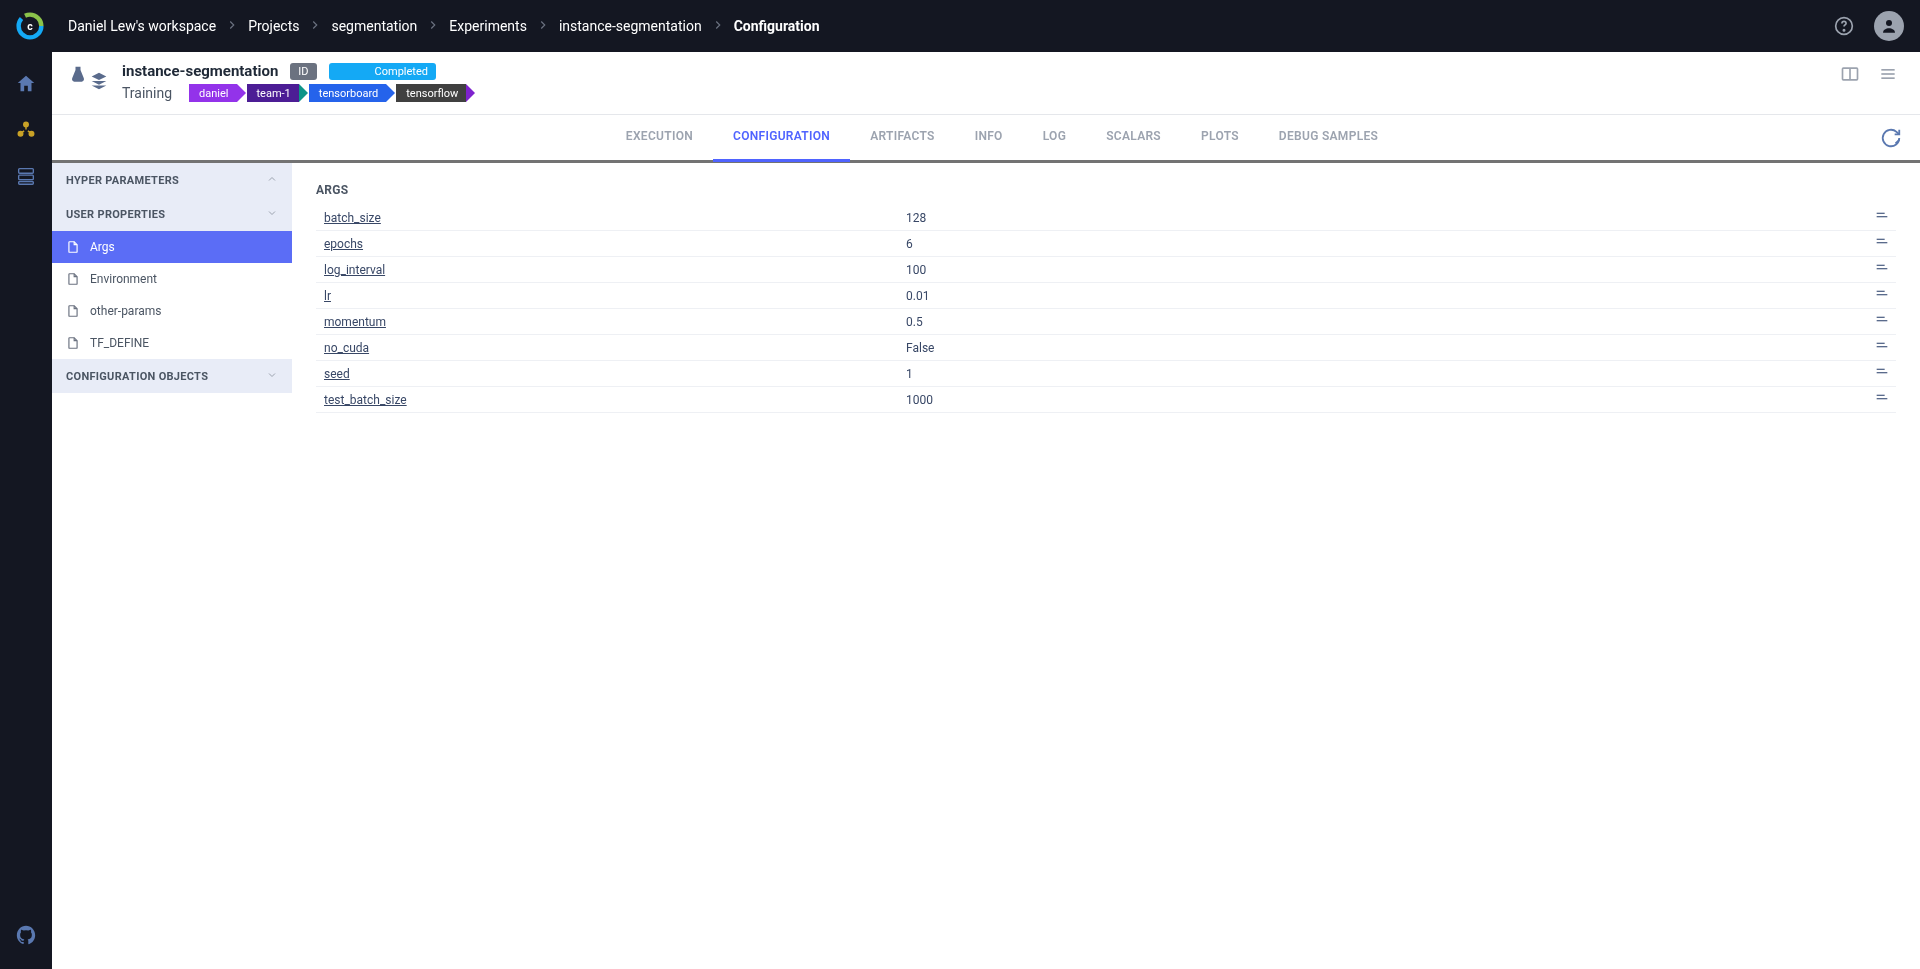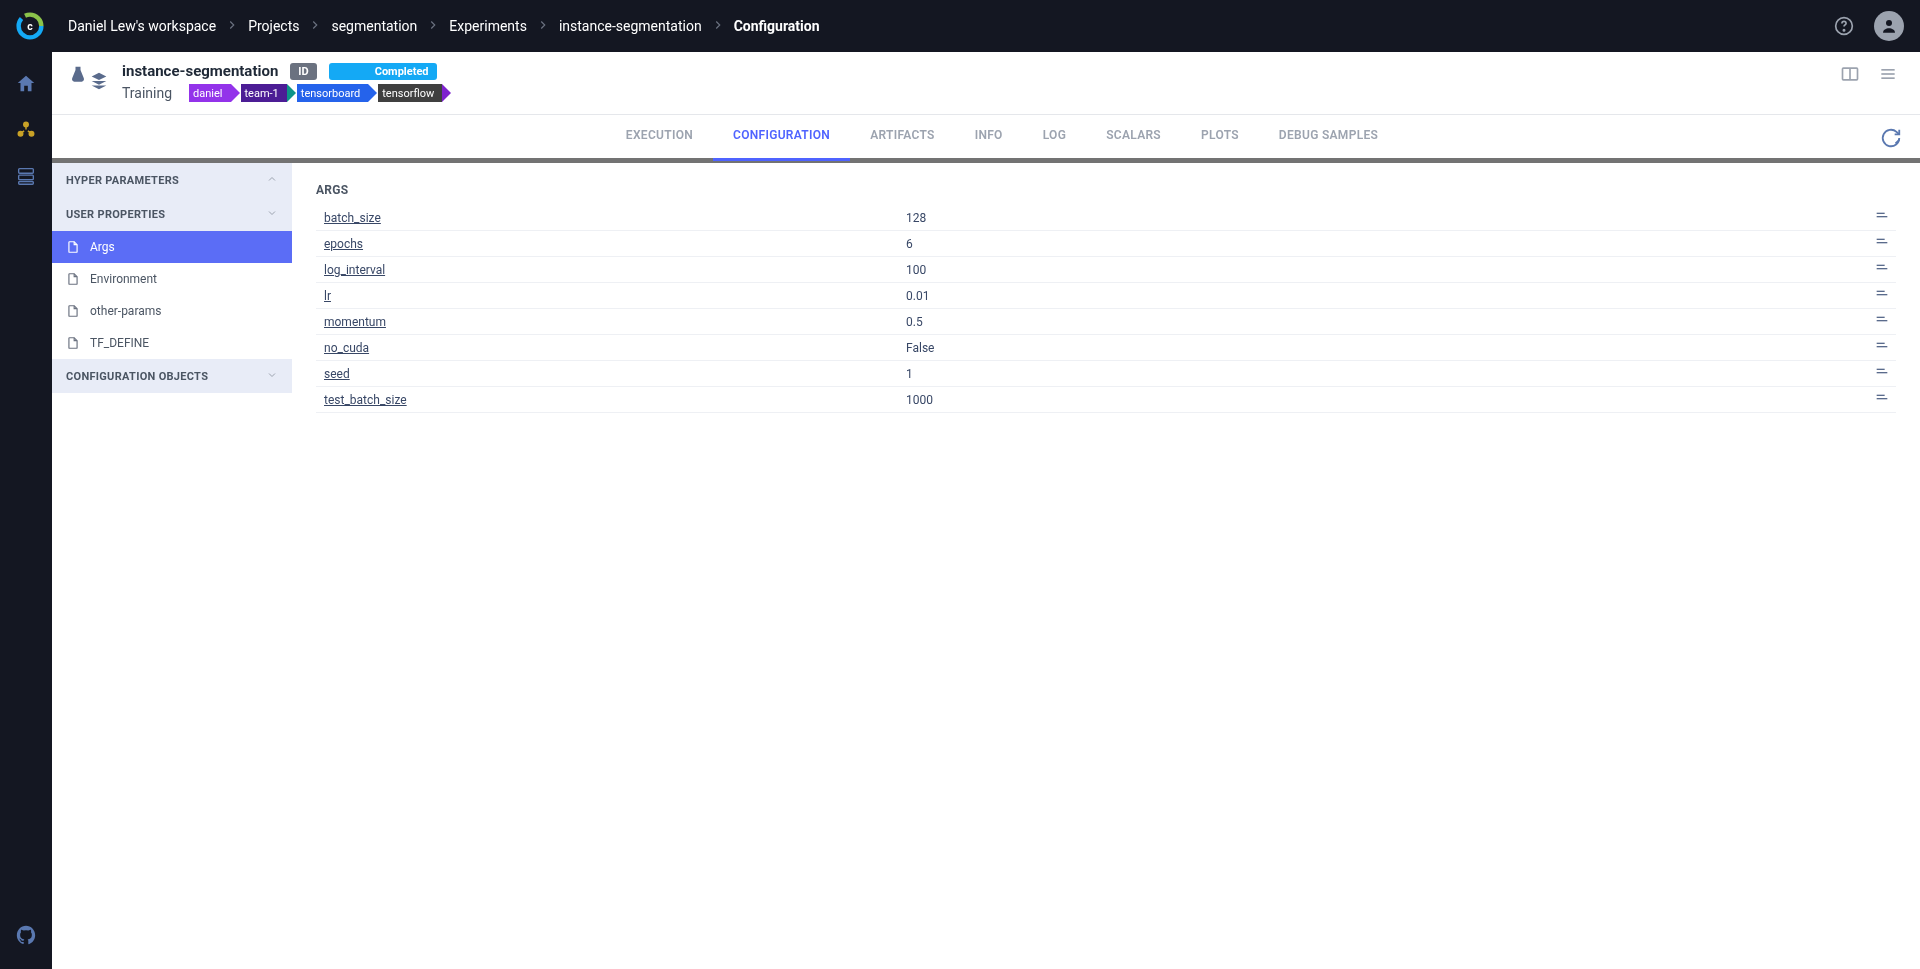--- a/index.html
+++ b/index.html
@@ -74,49 +74,49 @@
 }
 .exp-icons {
   display: flex; gap: 2px;
   color: #5a6b8c;
   margin-right: 12px;
   margin-top: 2px;
 }
 .exp-title-row { display: flex; align-items: center; gap: 12px; }
 .exp-title { font-size: 15px; font-weight: 700; color: #1f2937; }
 .badge {
-  padding: 2px 8px; border-radius: 3px; font-size: 11px; font-weight: 700;
+  padding: 2px 8px; border-radius: 3px; font-size: 11px; font-weight: 400;
   color: #fff;
 }
 .badge.id { background: #6b7280; }
 .badge.completed { background: #14a9f5; padding-left: 46px; }
 .exp-sub-row { display: flex; align-items: center; gap: 17px; margin-top: 4px; }
 .exp-type { color: #4b5563; font-size: 14px; }
 .tag-chain { display: flex; align-items: center; }
 .tag {
-  height: 18px; padding: 0 8px 0 4px;
+  height: 18px; padding: 0 8px 0 10px;
   color: #fff; font-size: 11px; display: flex; align-items: center;
   position: relative; margin-right: 10px;
 }
 .tag::after {
   content: ""; position: absolute; right: -9px; top: 0;
   border-top: 9px solid transparent;
   border-bottom: 9px solid transparent;
   border-left: 9px solid currentColor;
 }
 .tag.purple { background: #9333ea; } .tag.purple::after { border-left-color: #9333ea; }
 .tag.teal { background: #4c1d95; } .tag.teal::after { border-left-color: #0d9488; }
 .tag.blue { background: #2563eb; } .tag.blue::after { border-left-color: #2563eb; }
 .tag.dkpurple { background: #404040; } .tag.dkpurple::after { border-left-color: #7e22ce; }
 .header-actions { margin-left: auto; display: flex; gap: 14px; color: #5a78b0; }
 
 
 .tabs-row {
   height: 48px;
-  border-bottom: 5px solid #737373;
+  border-bottom: 3px solid #737373;
   display: flex; align-items: center;
   padding: 0 20px 0 52px;
   position: relative;
 }
 .tabs { display: flex; gap: 0; margin: 0 auto; }
 .tab {
   padding: 0 20px; height: 48px;
   display: flex; align-items: center;
   font-size: 12px; font-weight: 600; letter-spacing: 0.3px;
   color: #9ca3af; cursor: pointer;

